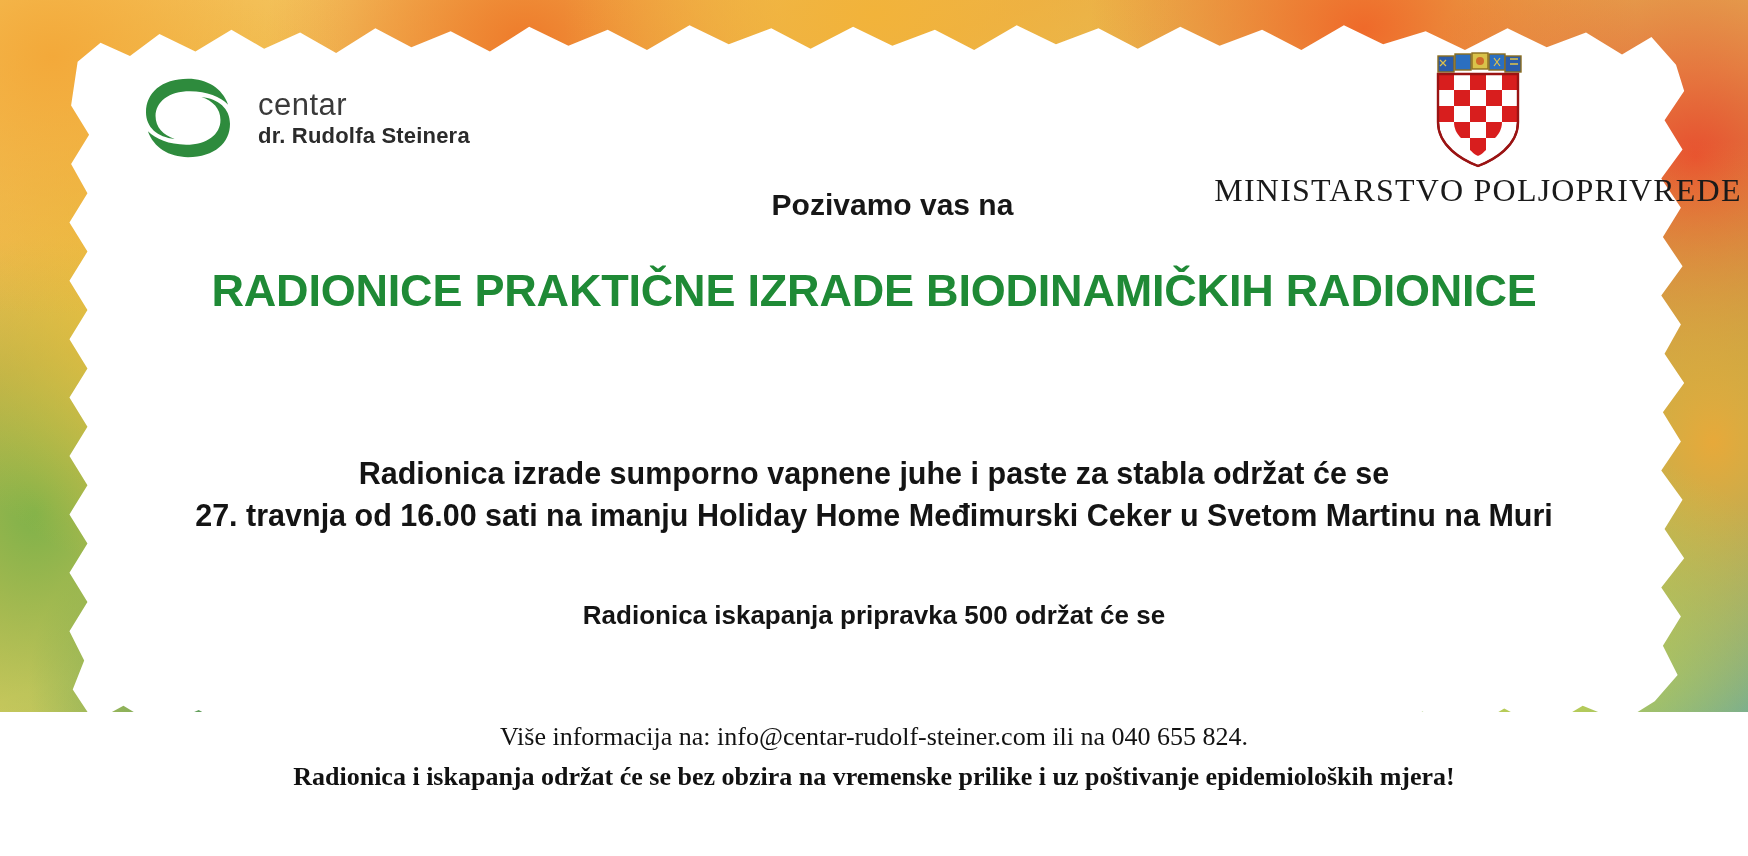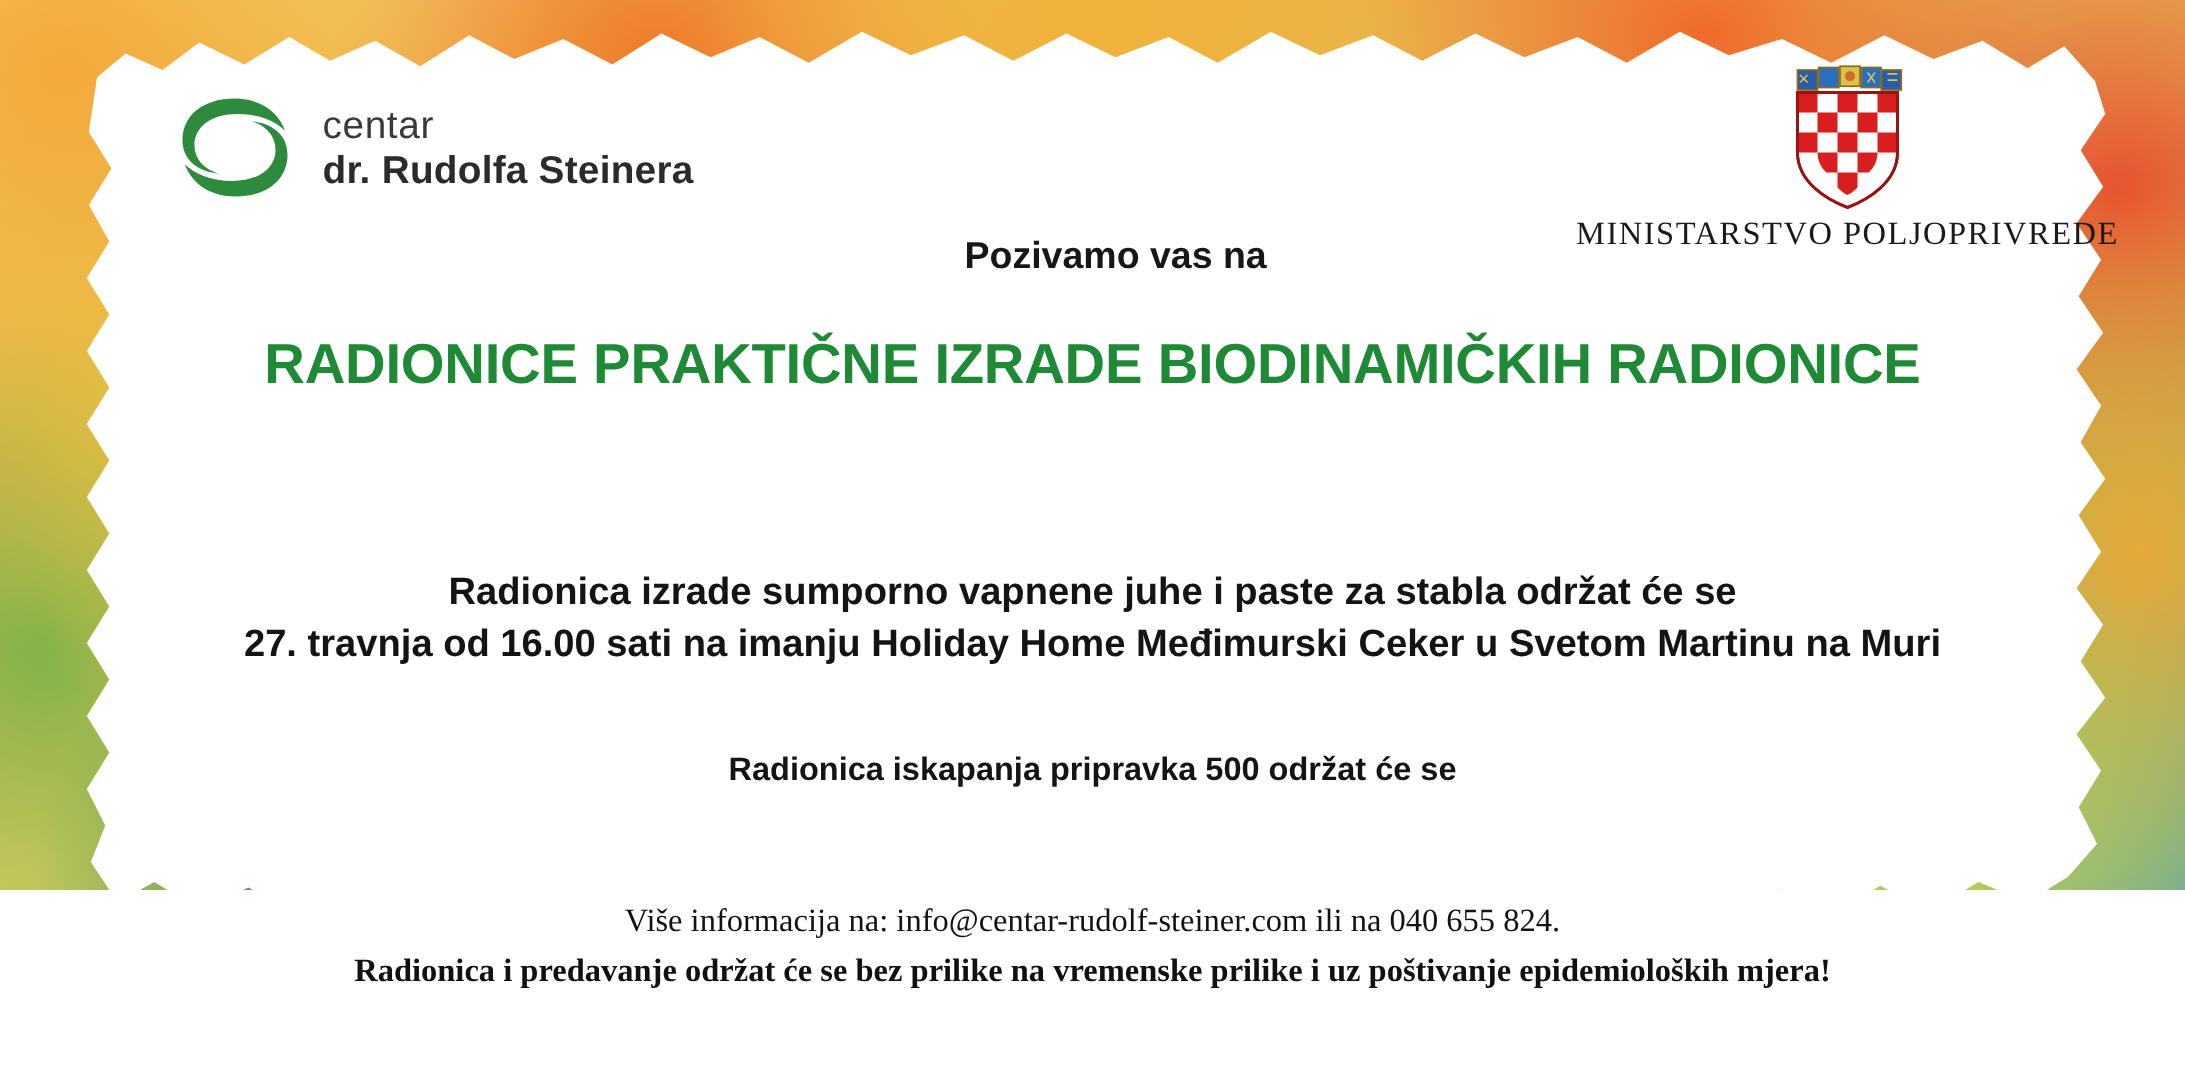--- a/index.html
+++ b/index.html
@@ -74,36 +74,36 @@
   #logo-centar .mark { width: 96px; height: 84px; }
   #logo-centar .words {
     display: flex; flex-direction: column; justify-content: center;
     color: #2f2f2f;
   }
   #logo-centar .w1 {
     font-size: 31px; font-weight: 400; letter-spacing: .5px; line-height: 1.15;
     color: #3a3a3a;
   }
   #logo-centar .w2 {
-    font-size: 31px; font-weight: 700; letter-spacing: .2px; line-height: 1.2;
+    font-size: 22px; font-weight: 700; letter-spacing: .2px; line-height: 1.2;
     color: #2b2b2b;
     text-align: right;
   }
 
   #logo-ministarstvo {
     position: absolute;
     right: 70px; top: 52px;
     width: 400px;
     display: flex; flex-direction: column; align-items: center;
   }
   #logo-ministarstvo .coa { width: 92px; height: 116px; }
   #logo-ministarstvo .ministry-text {
     margin-top: 4px;
     font-family: "Liberation Serif", serif;
-    font-size: 26px;
+    font-size: 32px;
     letter-spacing: 1.2px;
     color: #1a1a1a;
     white-space: nowrap;
   }
 
   
   .center { position: absolute; left: 0; width: 1748px; text-align: center; }
 
   #invite {
     top: 188px;
@@ -207,15 +207,15 @@
   <div class="center" id="ws1">
     <span class="ws-line">Radionica izrade sumporno vapnene juhe i paste za stabla održat će se</span>
     <span class="ws-line">27. travnja od 16.00 sati na imanju Holiday Home Međimurski Ceker u Svetom Martinu na Muri</span>
   </div>
 
   <div class="center" id="ws2">
     <span class="ws-line">Radionica iskapanja pripravka 500 održat će se</span>
   </div>
 
   <div class="center" id="contact">Više informacija na: info@centar-rudolf-steiner.com ili na 040 655 824.</div>
-  <div class="center" id="notice">Radionica i predavanje održat će se bez prilike na vremenske prilike i uz poštivanje epidemioloških mjera!</div>
+  <div class="center" id="notice">Radionica i iskapanja održat će se bez obzira na vremenske prilike i uz poštivanje epidemioloških mjera!</div>
 
 </div>
 
 </body></html>

